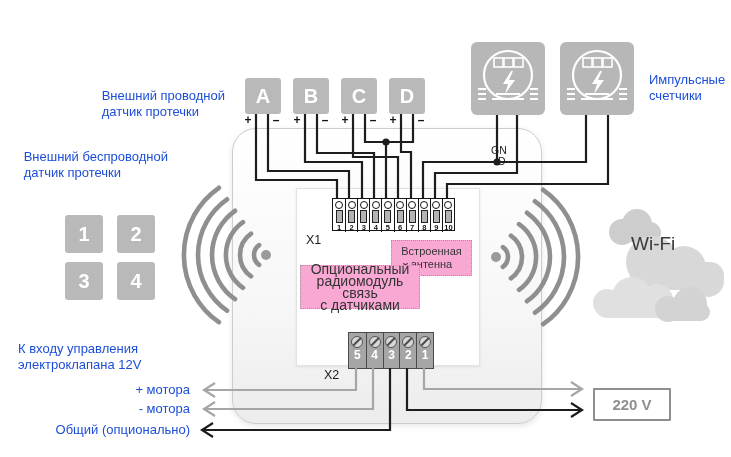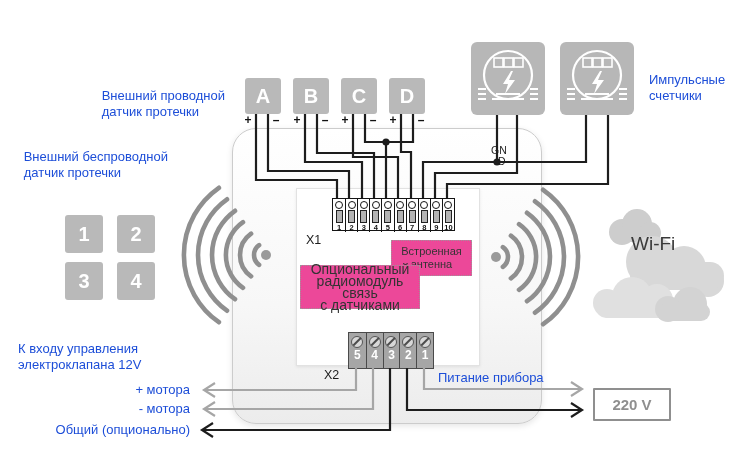--- a/index.html
+++ b/index.html
@@ -15,21 +15,21 @@
   .gbox{background:#b9b9b9;border-radius:3px;display:flex;align-items:center;justify-content:center;
         color:#fff;font-size:20px;font-weight:600;}
   .cbox{position:absolute;width:74px;height:73px;background:#b7b7b7;border-radius:6px;}
   .pol{position:absolute;top:113px;width:12px;text-align:center;font-size:12px;font-weight:700;color:#111;}
   
   .device{left:232px;top:128px;width:308px;height:294px;border-radius:24px;
           background:linear-gradient(180deg,#ffffff 0%,#f7f7f7 60%,#ececec 100%);
           border:1.5px solid #cccccc;box-shadow:0 2px 6px rgba(0,0,0,.10);}
   .panel{left:296px;top:188px;width:182px;height:176px;background:#fff;
          border:1px solid #e2e2e2;box-shadow:0 1px 3px rgba(0,0,0,.08);}
-  .dashed{border:1.4px dotted #9a9a9a;background:#ec4899;display:flex;flex-direction:column;
+  .dashed{border:1.4px dotted #9a9a9a;background:#f9a8d4;display:flex;flex-direction:column;
           align-items:center;justify-content:center;text-align:center;color:#333;}
   
   .x1{left:332px;top:198px;width:123px;height:33px;display:grid;grid-template-columns:repeat(10,1fr);
       background:#fff;border:1.6px solid #141414;box-sizing:border-box;}
   .x1 .cell{border-left:1.2px solid #141414;display:flex;flex-direction:column;align-items:center;}
   .x1 .cell:first-child{border-left:none;}
   .x1 .ring{width:6px;height:6px;border:1.3px solid #141414;border-radius:50%;margin-top:1.5px;background:#fff;}
   .x1 .slot{width:5px;height:11px;background:#b3b3b3;border:1px solid #222;margin-top:1px;}
   .x1 .num{font-size:7.5px;line-height:9px;color:#111;font-weight:600;}
   
@@ -281,21 +281,20 @@
     <div>Внешний беспроводной</div>
     <div>датчик протечки</div>
   </div>
   <div class="abs lbl" style="left:18px;top:341px;">
     <div>К входу управления</div>
     <div>электроклапана 12V</div>
   </div>
   <div class="abs lbl r" style="right:541px;top:382px;">+ мотора</div>
   <div class="abs lbl r" style="right:541px;top:401px;">- мотора</div>
   <div class="abs lbl r" style="right:541px;top:422px;">Общий (опционально)</div>
-  <div class="abs lbl" style="left:438px;top:370px;">Питание прибора</div>
   <div class="abs lbl" style="left:649px;top:72px;">
     <div>Импульсные</div>
     <div>счетчики</div>
   </div>
   <div class="abs gnd">
     <div>GN</div>
     <div class="d2">D</div>
   </div>
   <div class="abs v220">220 V</div>
 

